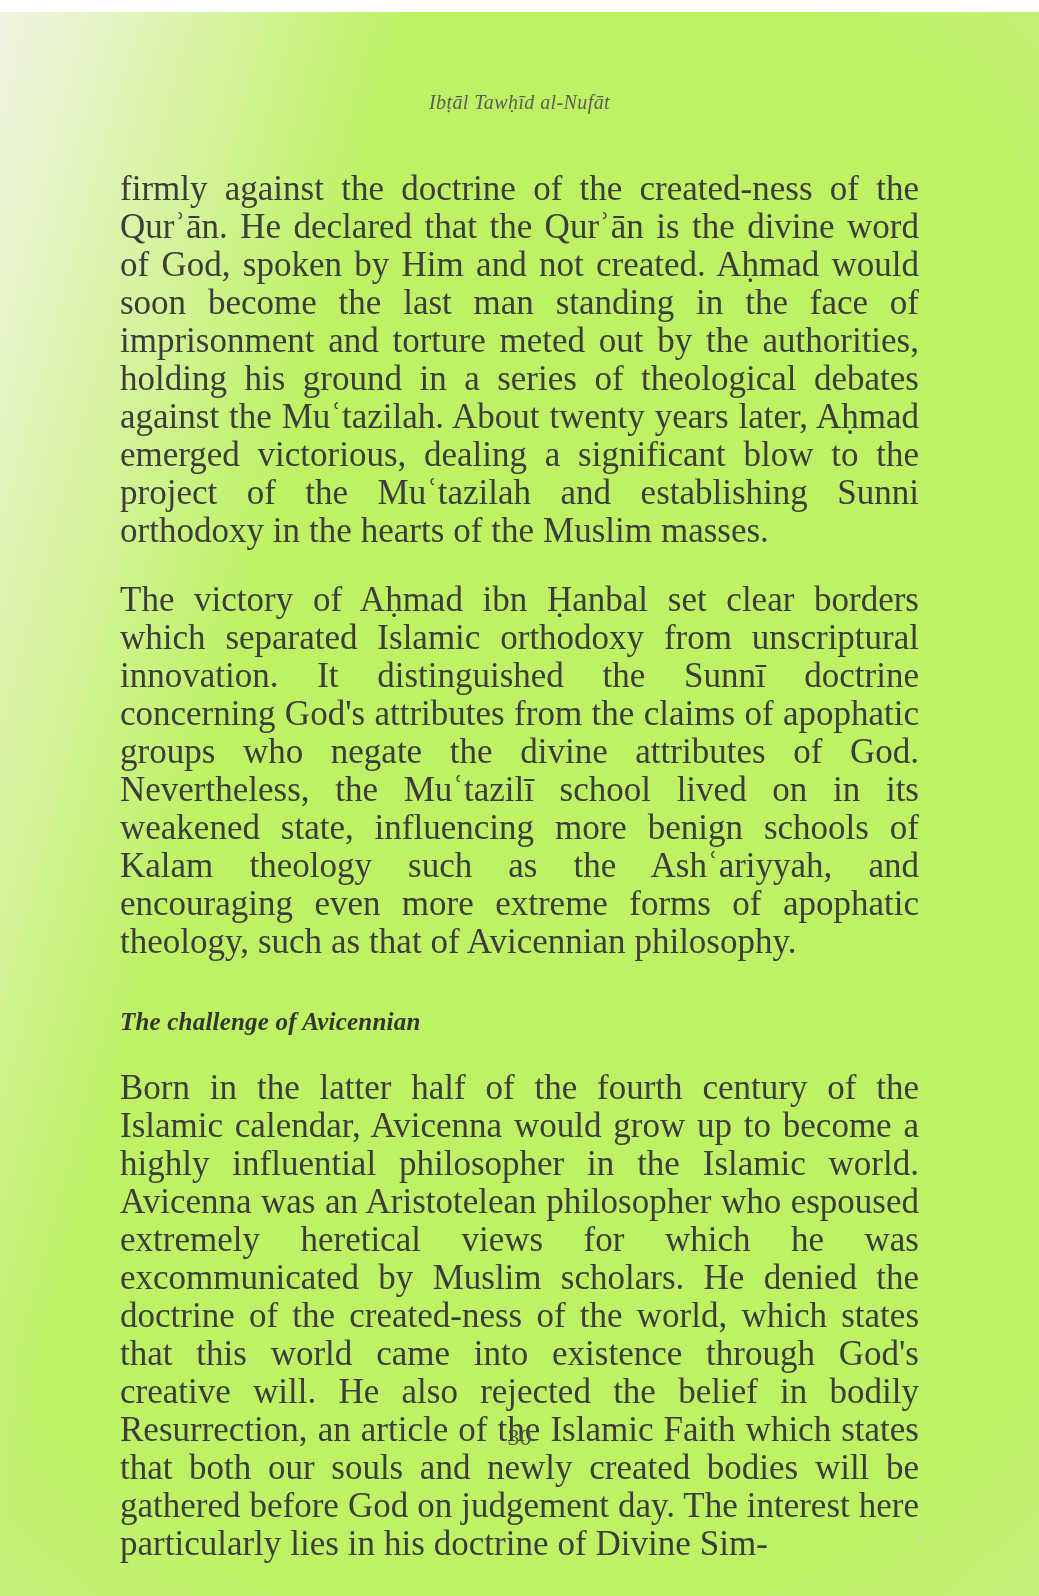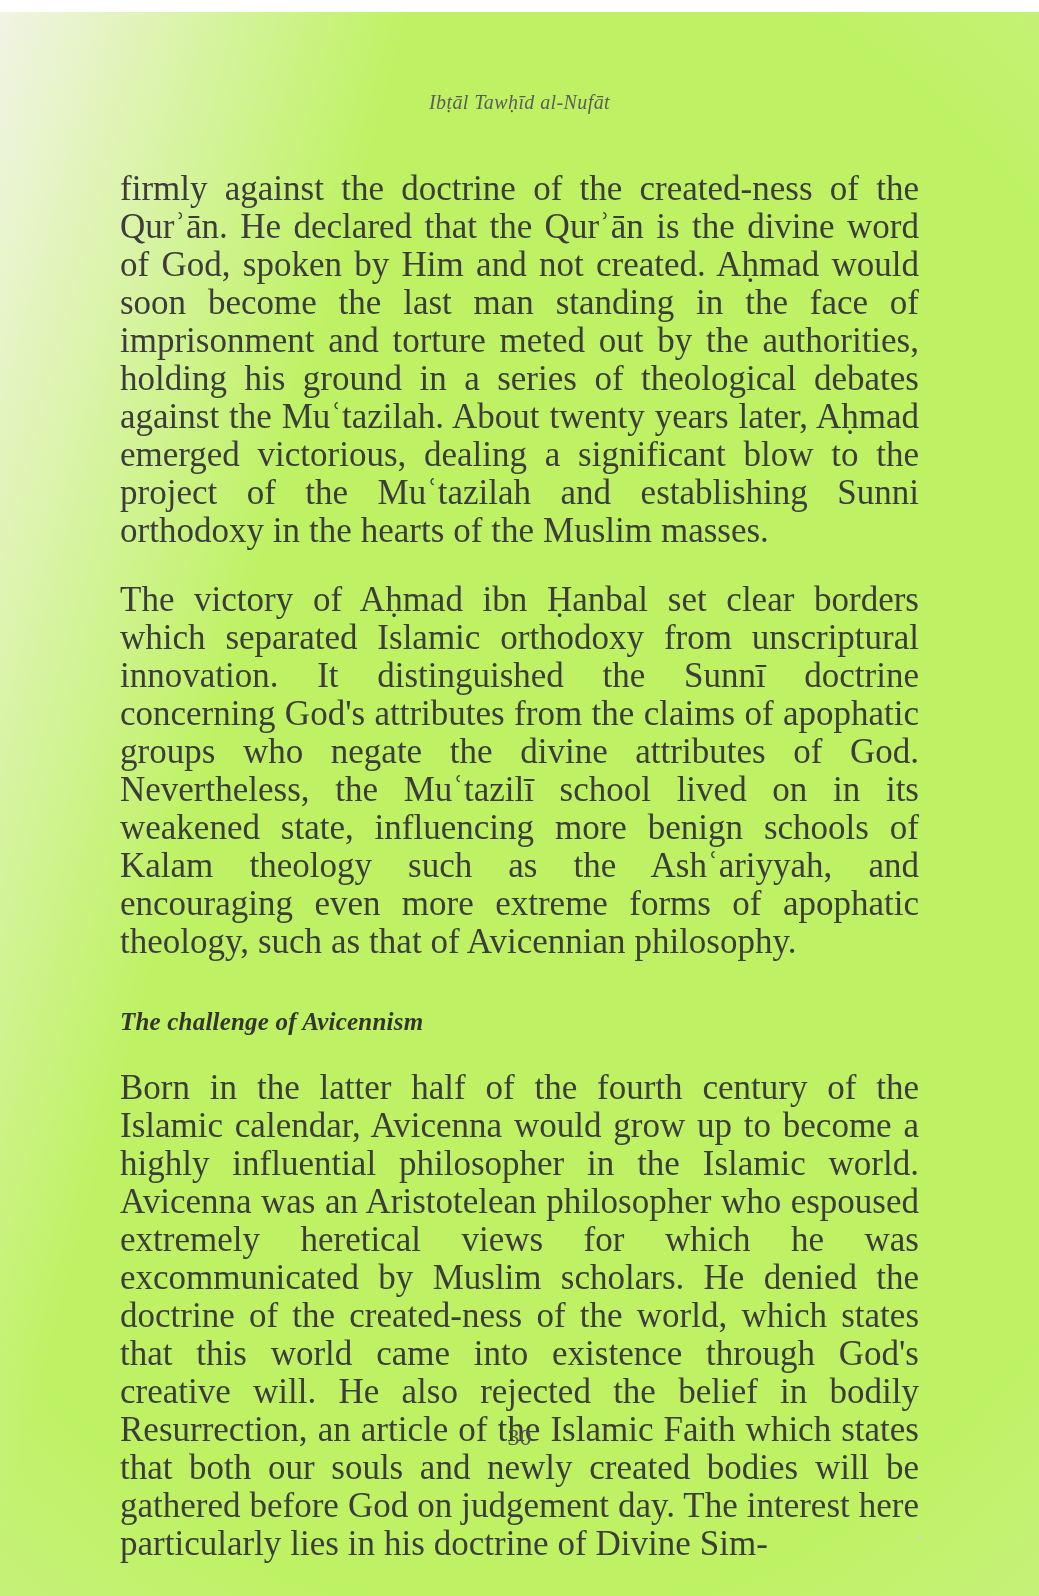--- a/index.html
+++ b/index.html
@@ -109,21 +109,21 @@
   <div class="content">
 
     <div class="running-head">Ibṭāl Tawḥīd al-Nufāt</div>
 
     <div class="body-block">
 
       <p class="para">firmly against the doctrine of the created-ness of the Qurʾān. He declared that the Qurʾān is the divine word of God, spoken by Him and not created. Aḥmad would soon become the last man standing in the face of imprisonment and torture meted out by the authorities, holding his ground in a series of theological debates against the Muʿtazilah. About twenty years later, Aḥmad emerged victorious, dealing a significant blow to the project of the Muʿtazilah and establishing Sunni orthodoxy in the hearts of the Muslim masses.</p>
 
       <p class="para">The victory of Aḥmad ibn Ḥanbal set clear borders which separated Islamic orthodoxy from unscriptural innovation. It distinguished the Sunnī doctrine concerning God's attributes from the claims of apophatic groups who negate the divine attributes of God. Nevertheless, the Muʿtazilī school lived on in its weakened state, influencing more benign schools of Kalam theology such as the Ashʿariyyah, and encouraging even more extreme forms of apophatic theology, such as that of Avicennian philosophy.</p>
 
-      <h2 class="section-heading">The challenge of Avicennism</h2>
+      <h2 class="section-heading">The challenge of Avicennian</h2>
 
       <p class="para">Born in the latter half of the fourth century of the Islamic calendar, Avicenna would grow up to become a highly influential philosopher in the Islamic world. Avicenna was an Aristotelean philosopher who espoused extremely heretical views for which he was excommunicated by Muslim scholars. He denied the doctrine of the created-ness of the world, which states that this world came into existence through God's creative will. He also rejected the belief in bodily Resurrection, an article of the Islamic Faith which states that both our souls and newly created bodies will be gathered before God on judgement day. The interest here particularly lies in his doctrine of Divine Sim-</p>
 
     </div>
   </div>
 
   <div class="folio">30</div>
 
 </div>
 

